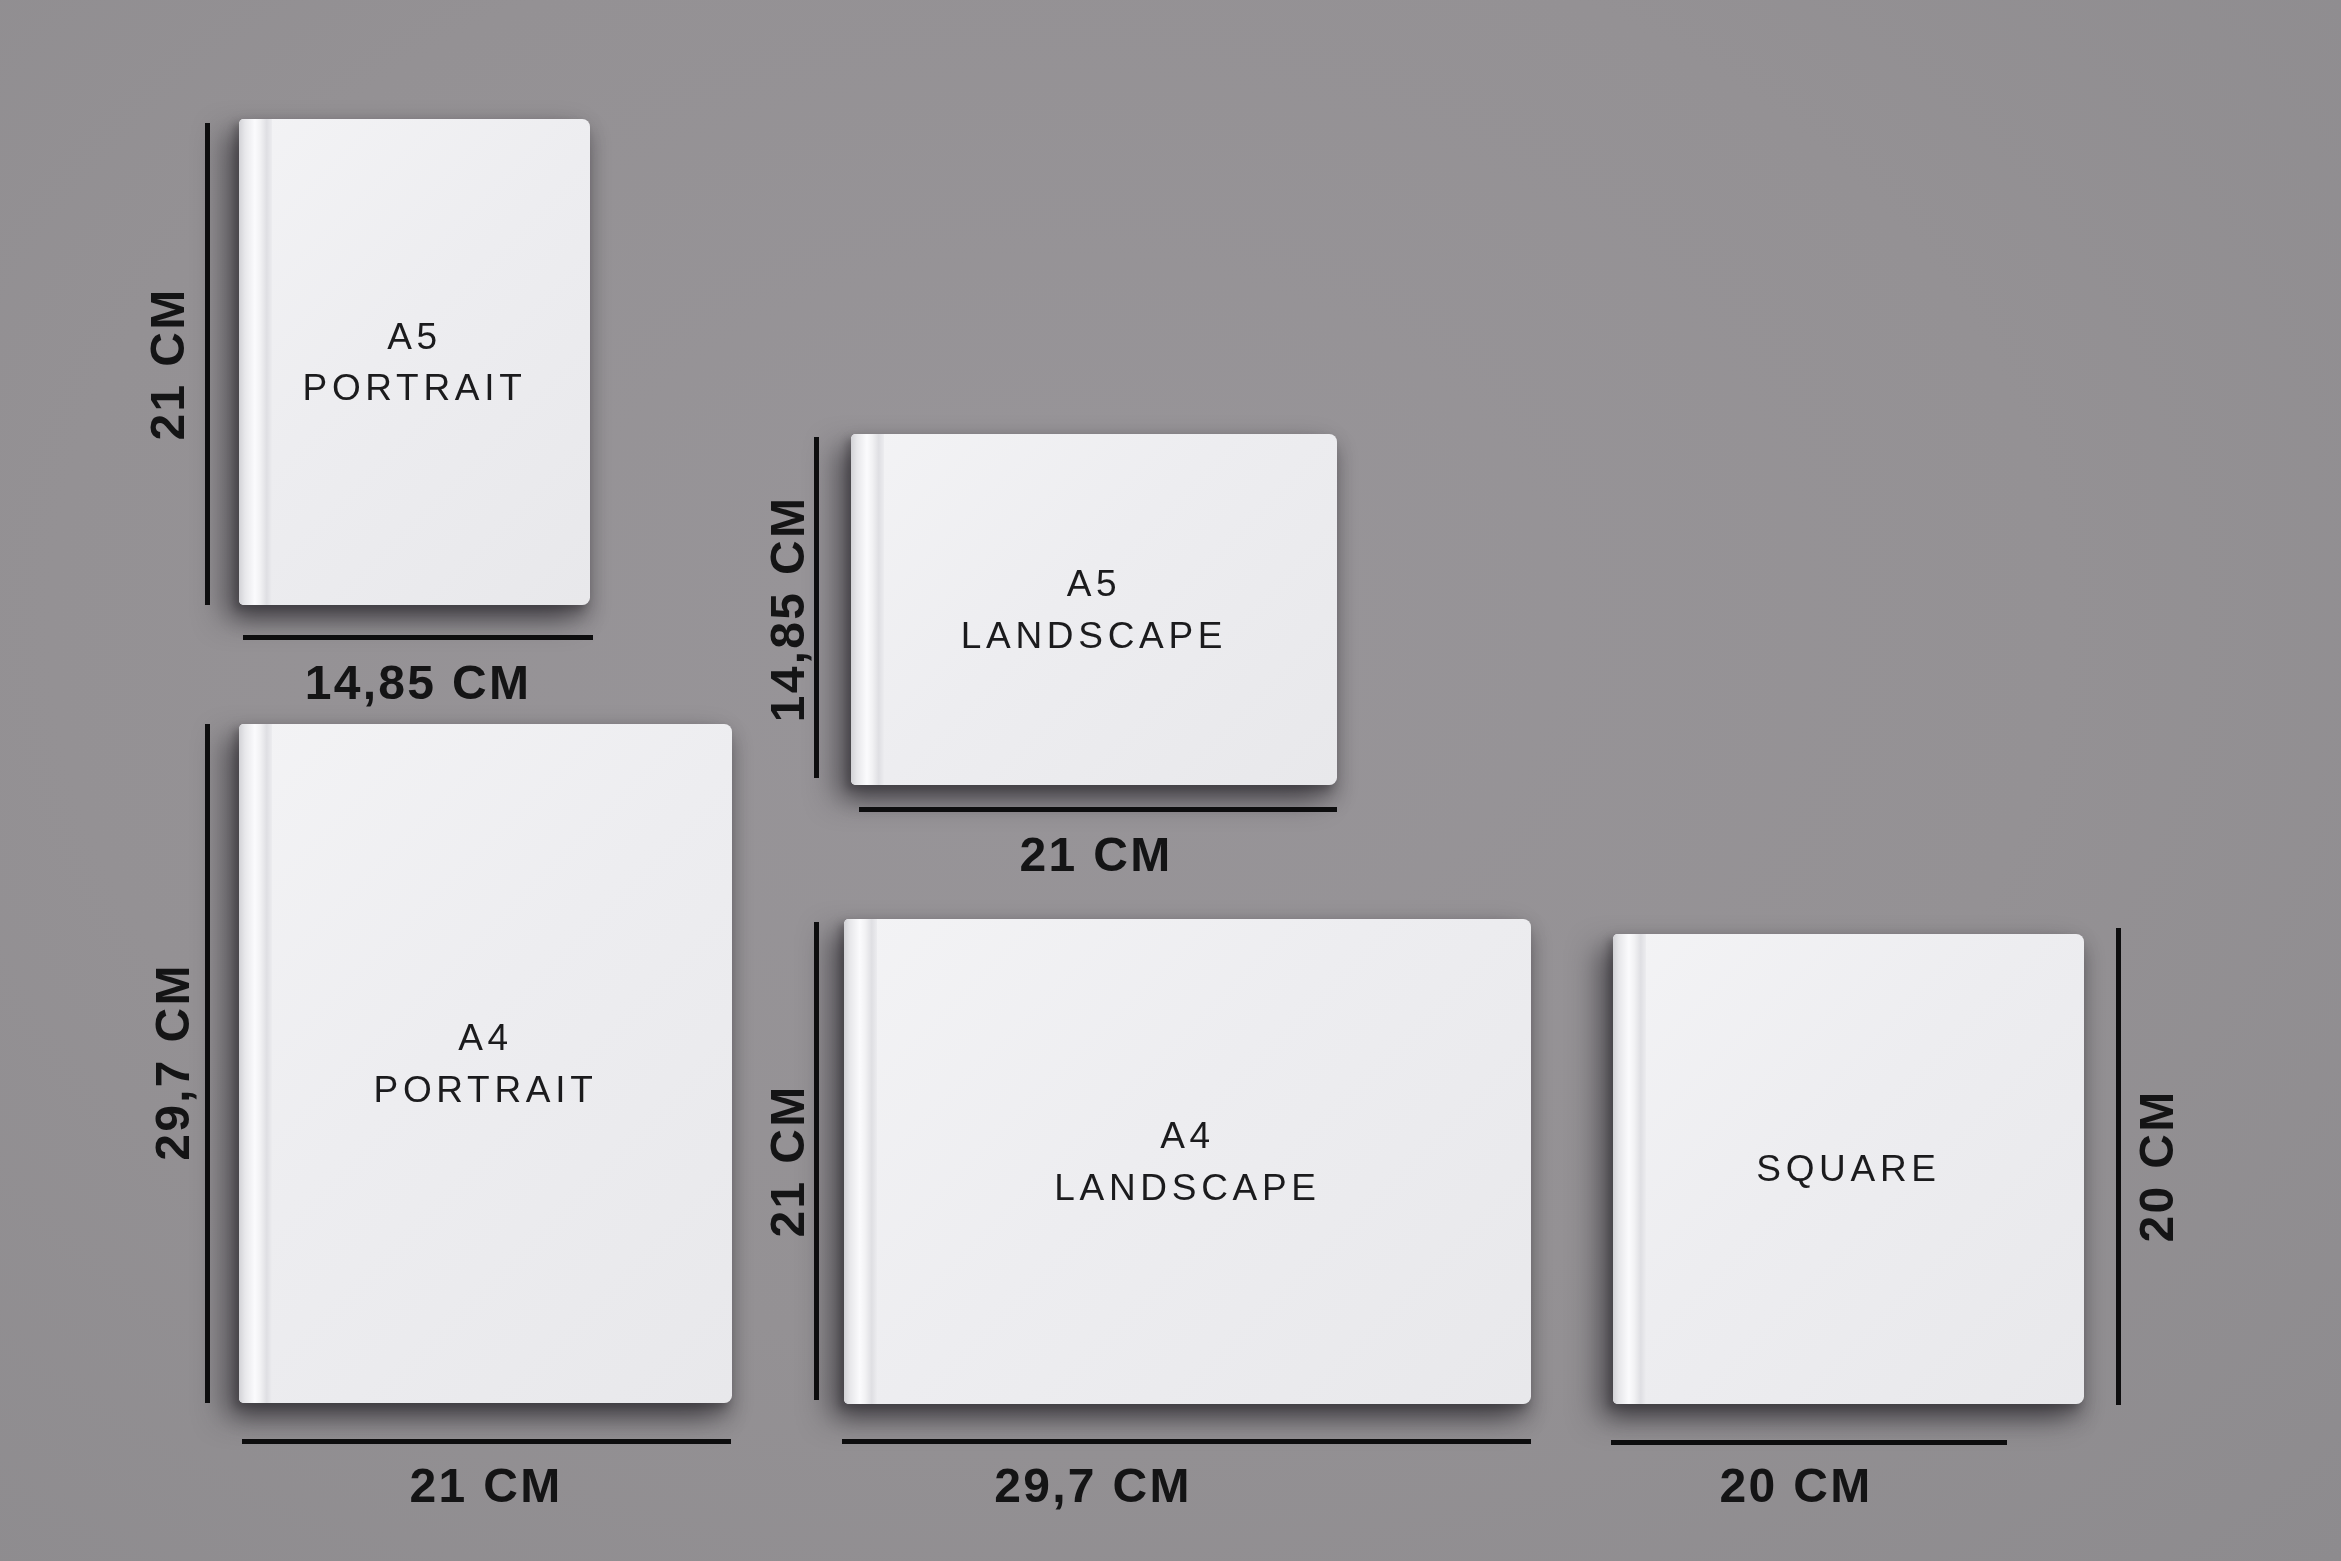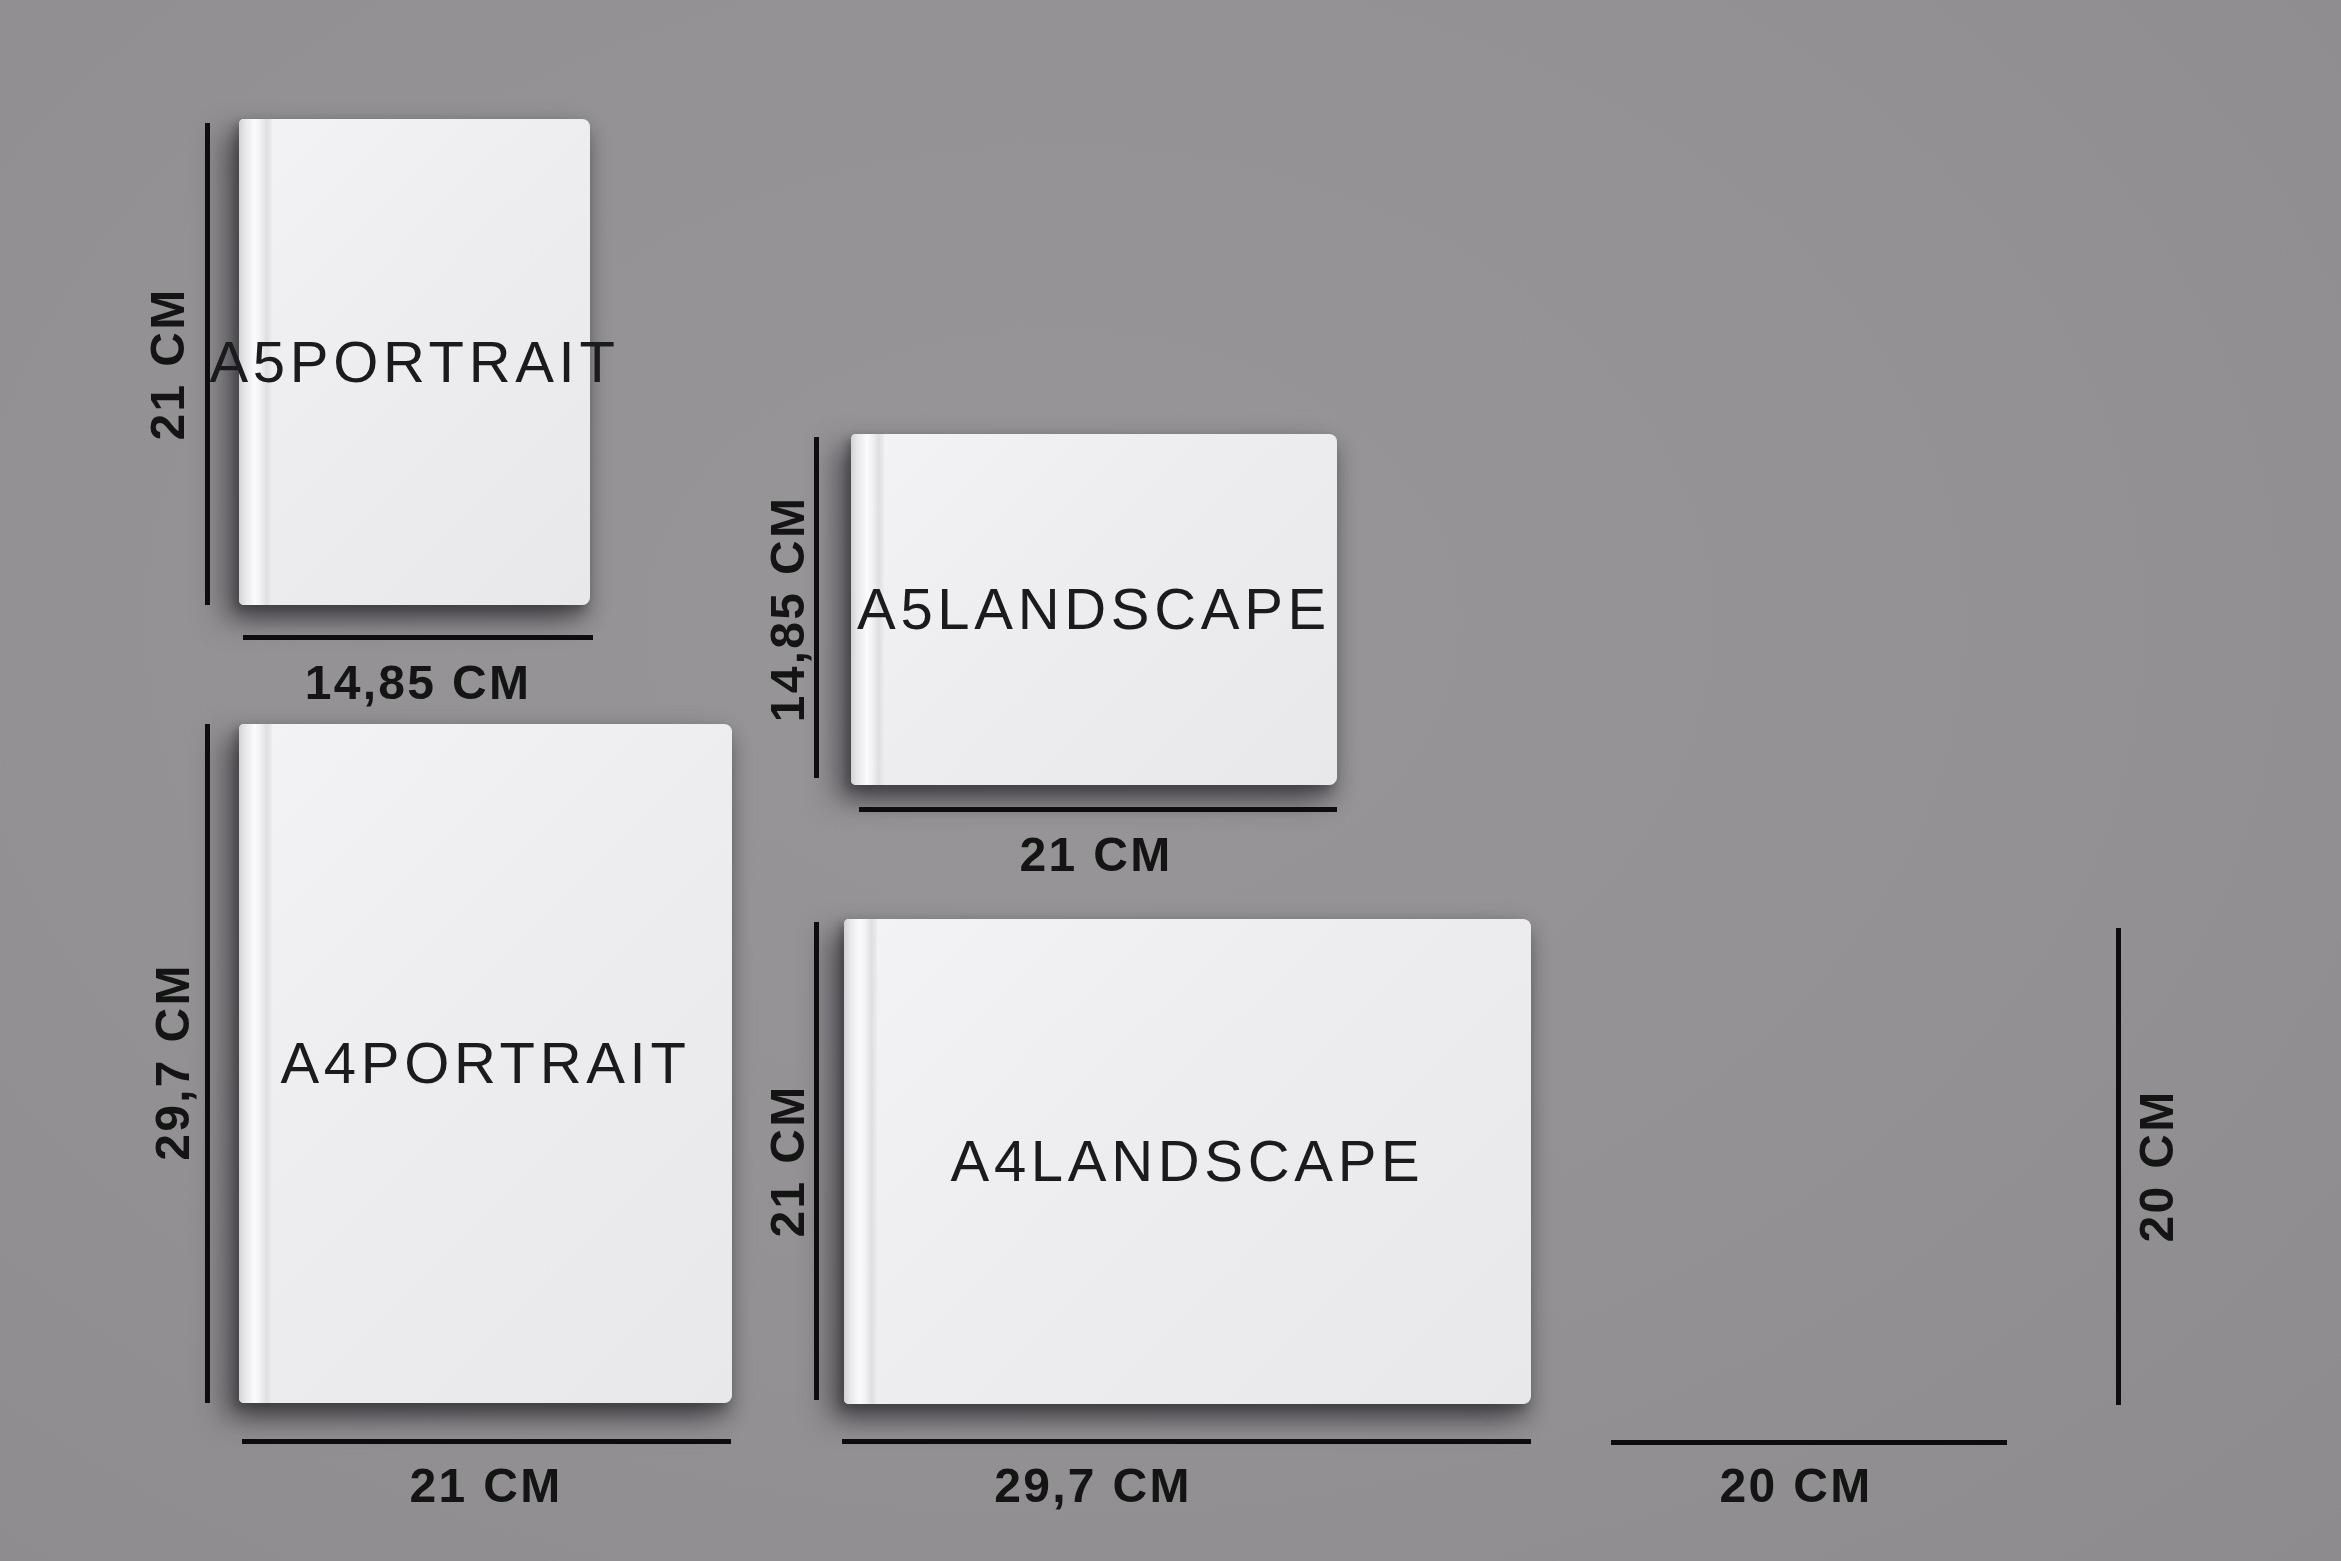--- a/index.html
+++ b/index.html
@@ -27,24 +27,24 @@
   }
   .spine {
     position: absolute; left: 0; top: 0; bottom: 0; width: 33px;
     border-radius: 4.7px 0 0 4.7px;
     background: linear-gradient(90deg,
       #d2d2d6 0%, #e7e7ea 18%, #fbfbfd 48%,
       #f2f2f4 64%, #dfdfe3 84%, #ececef 100%);
   }
   .title {
     position: relative;
-    display: flex; flex-direction: row; align-items: center; justify-content: center;
+    display: flex; flex-direction: column; align-items: center; justify-content: center;
     text-align: center;
     color: #1b1b1d;
-    font-size: 58px; font-weight: 500;
+    font-size: 37px; font-weight: 500;
     letter-spacing: 4.7px; line-height: 1.38;
     white-space: nowrap;
   }
 
   
   .dim-line { position: absolute; background: #0d0d0e; }
   .dim-line.v { width: 4.7px; }
   .dim-line.h { height: 4.7px; }
   .dim-label {
     position: absolute;
@@ -136,19 +136,26 @@
     <div class="title">
       <span>A4</span>
       <span>LANDSCAPE</span>
     </div>
   </div>
   <div class="dim-line v" id="lv-a4l"></div>
   <div class="dim-label rot" id="tv-a4l">21 CM</div>
   <div class="dim-line h" id="lh-a4l"></div>
   <div class="dim-label" id="th-a4l">29,7 CM</div>
 
+  <div class="book" id="b-sq">
+    <div class="spine"></div>
+    <div class="title">
+      <span>SQUARE</span>
+      <span></span>
+    </div>
+  </div>
   <div class="dim-line v" id="lv-sq"></div>
   <div class="dim-label rot" id="tv-sq">20 CM</div>
   <div class="dim-line h" id="lh-sq"></div>
   <div class="dim-label" id="th-sq">20 CM</div>
 
 </div>
 
 
 </body></html>

